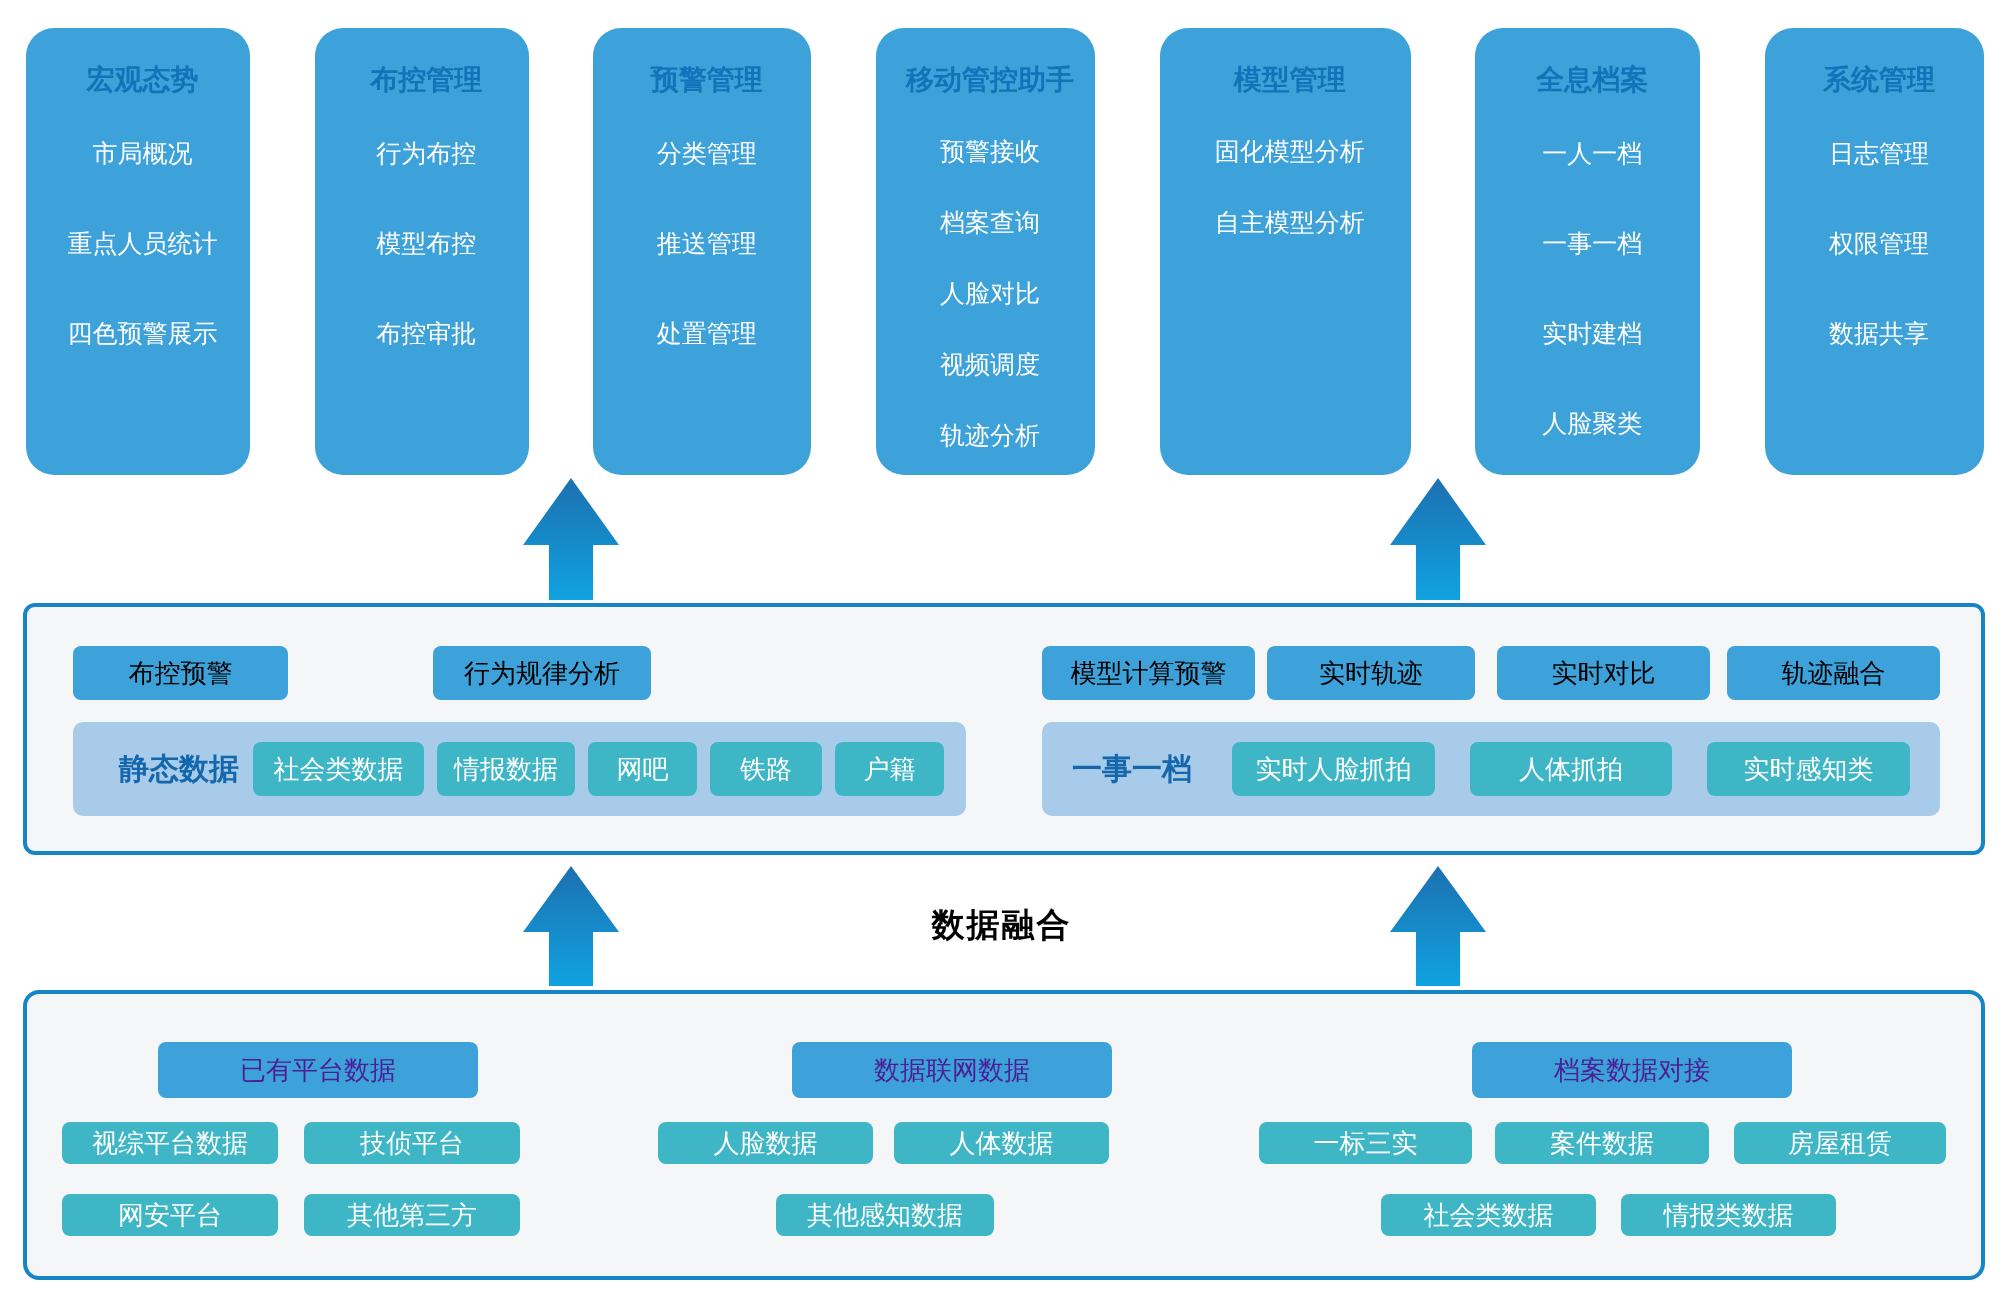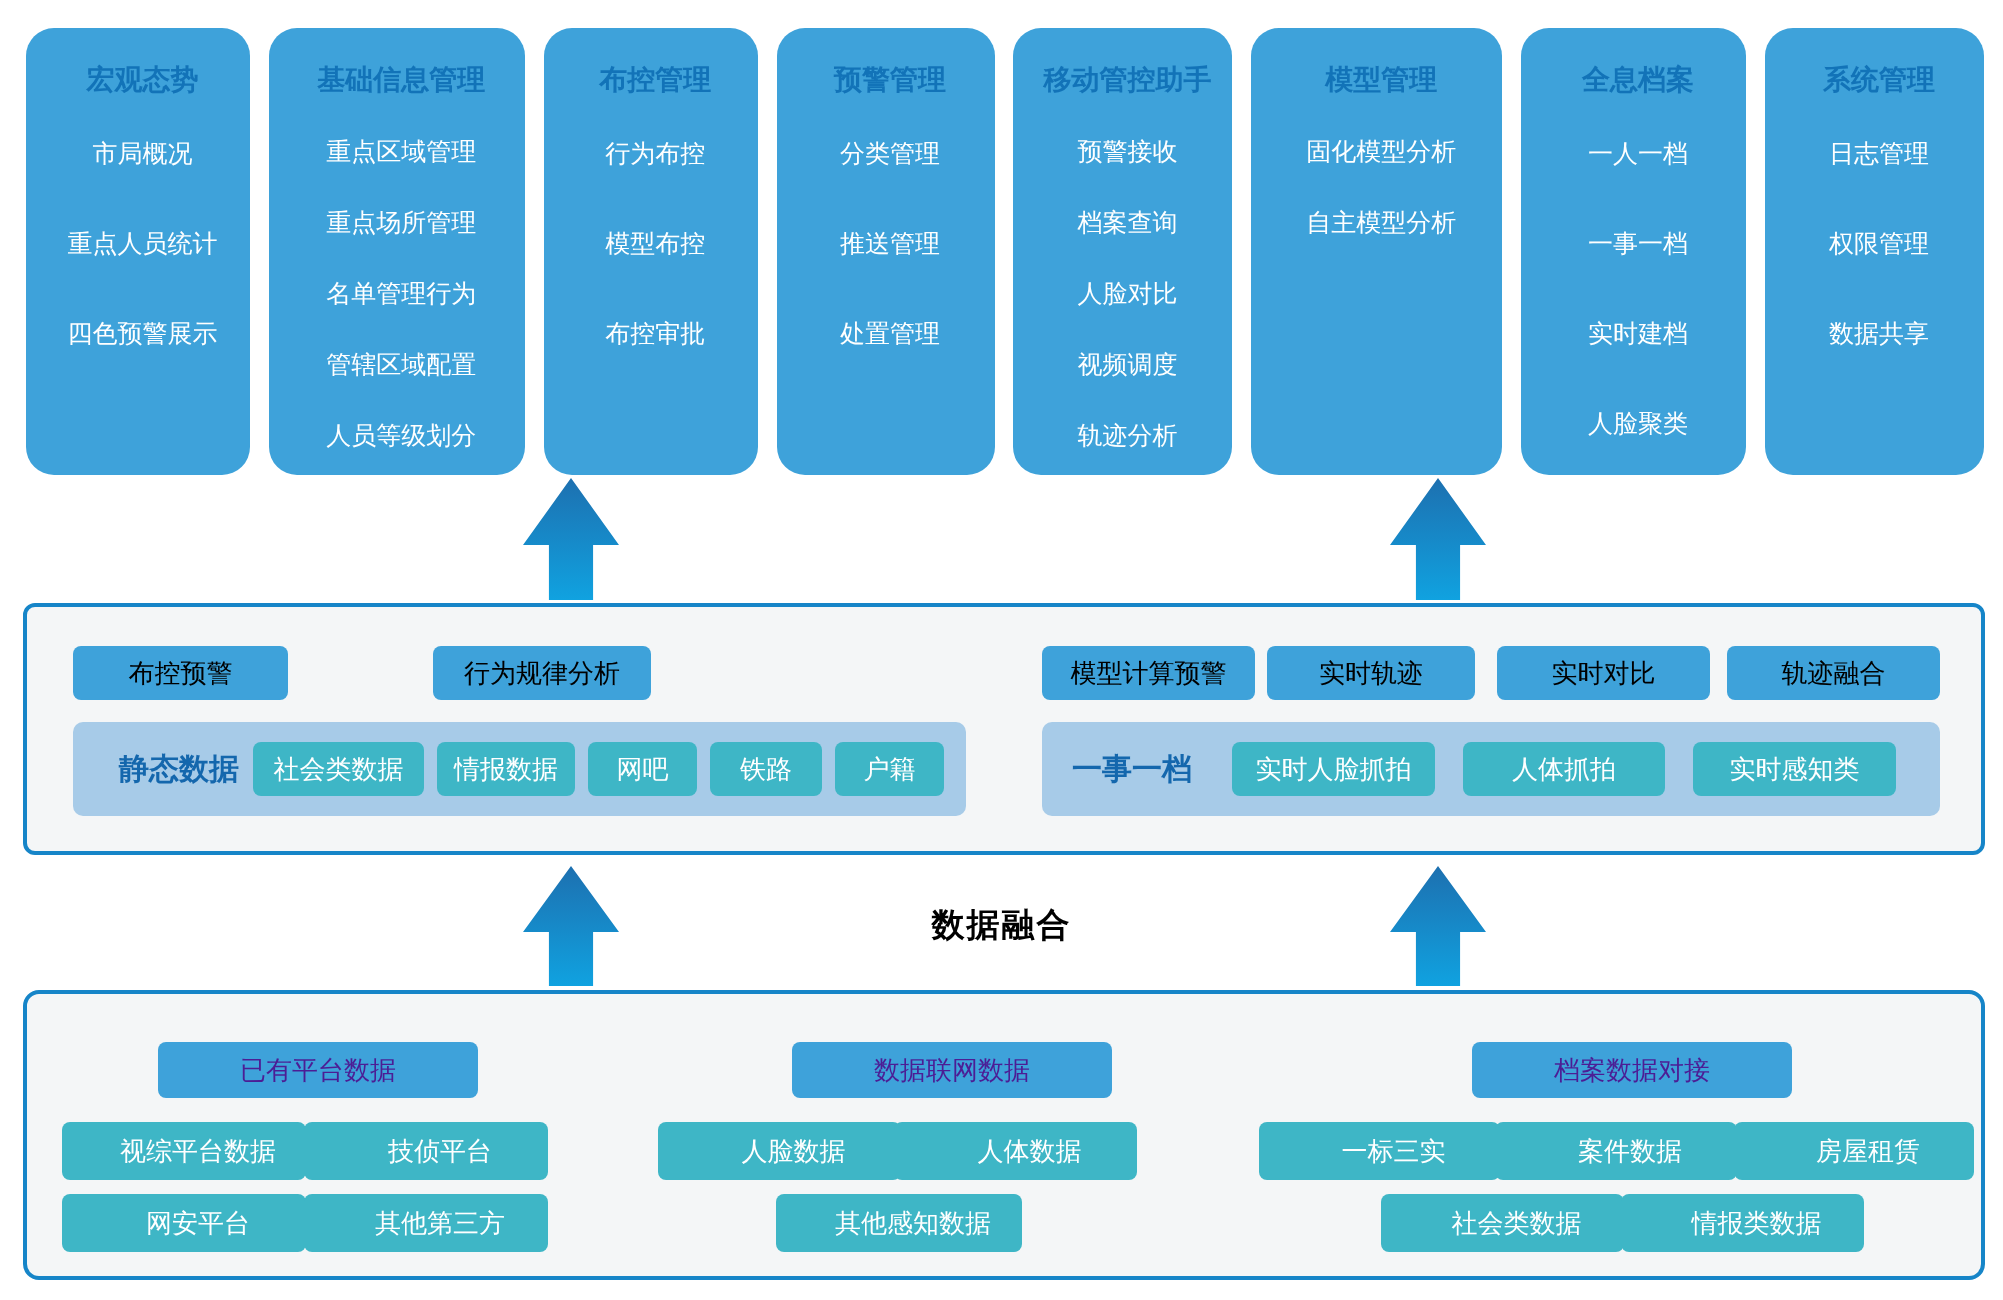--- a/index.html
+++ b/index.html
@@ -41,68 +41,58 @@
   .strip{position:absolute;top:115px;height:94px;background:#a7cbe8;border-radius:10px;
          display:flex;align-items:center;}
   .strip-static{left:46px;width:893px;}
   .strip-dynamic{left:1015px;width:898px;}
   .strip-label{font-size:30px;font-weight:bold;color:#1467ad;width:128px;text-align:center;flex:none;}
   .strip-static .strip-label{margin-left:42px;margin-right:10px;}
   .strip-dynamic .strip-label{margin-left:26px;margin-right:36px;}
   .strip-btn{height:54px;background:#3eb6c6;border-radius:8px;color:#ffffff;font-size:26px;
              display:flex;align-items:center;justify-content:center;flex:none;}
   .strip-static .strip-btn{margin-right:13px;}
-  .strip-dynamic .strip-btn{margin-right:28px;text-align:right;}
+  .strip-dynamic .strip-btn{margin-right:35px;text-align:right;}
   .sw1{width:171px}.sw2{width:138px}.sw3{width:109px}.sw4{width:112px}.sw5{width:109px}
   .dw1{width:203px}.dw2{width:202px}.dw3{width:203px}
 
   
   .fusion{position:absolute;top:903px;left:0;width:100%;text-align:center;
           font-size:33px;font-weight:bold;color:#000000;letter-spacing:2px;}
 
   
   .bottom-box{position:absolute;left:23px;top:990px;width:1962px;height:290px;
               box-sizing:border-box;background:#f4f6f7;border:4px solid #1685c8;
               border-radius:16px;}
   .src-header{position:absolute;top:48px;height:56px;width:320px;background:#3ea2da;
               border-radius:8px;color:#4c1d95;font-size:26px;
               display:flex;align-items:center;justify-content:center;}
   .h1{left:131px}.h2{left:765px}.h3{left:1445px}
-  .src-btn{position:absolute;height:58px;background:#3eb6c6;border-radius:8px;
-           color:#ffffff;font-size:26px;display:flex;align-items:center;justify-content:center;padding-left:28px;}
+  .src-btn{position:absolute;height:42px;background:#3eb6c6;border-radius:8px;
+           color:#ffffff;font-size:26px;display:flex;align-items:center;justify-content:center;}
   .r2{top:128px}.r3{top:200px}
   .p1{left:35px;width:216px}.p2{left:277px;width:216px}
   .p3{left:631px;width:215px}.p4{left:867px;width:215px}
   .p5{left:1232px;width:213px}.p6{left:1468px;width:214px}.p7{left:1707px;width:212px}
   .q1{left:35px;width:216px}.q2{left:277px;width:216px}
   .q3{left:749px;width:218px}
   .q4{left:1354px;width:215px}.q5{left:1594px;width:215px}
 </style>
 </head>
 <body>
 
 <div class="canvas">
 
   <div class="modules-row">
     <div class="module col-1">
       <div class="module-title">宏观态势</div>
       <div class="module-items">
         <div class="module-item">市局概况</div>
         <div class="module-item">重点人员统计</div>
         <div class="module-item">四色预警展示</div>
-      </div>
-    </div>
-    <div class="module col-2 pitch-s">
-      <div class="module-title">基础信息管理</div>
-      <div class="module-items">
-        <div class="module-item">重点区域管理</div>
-        <div class="module-item">重点场所管理</div>
-        <div class="module-item">名单管理行为</div>
-        <div class="module-item">管辖区域配置</div>
-        <div class="module-item">人员等级划分</div>
       </div>
     </div>
     <div class="module col-3">
       <div class="module-title">布控管理</div>
       <div class="module-items">
         <div class="module-item">行为布控</div>
         <div class="module-item">模型布控</div>
         <div class="module-item">布控审批</div>
       </div>
     </div>

